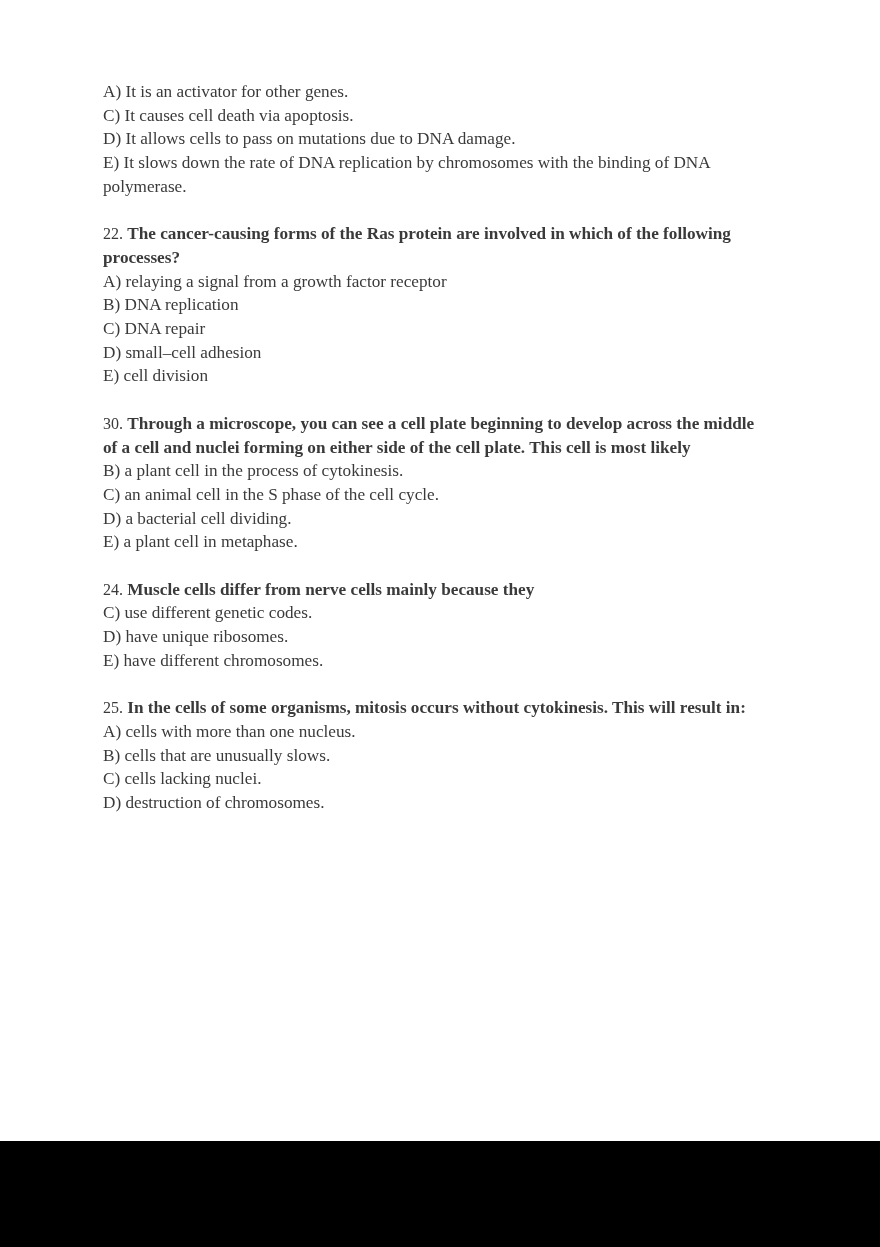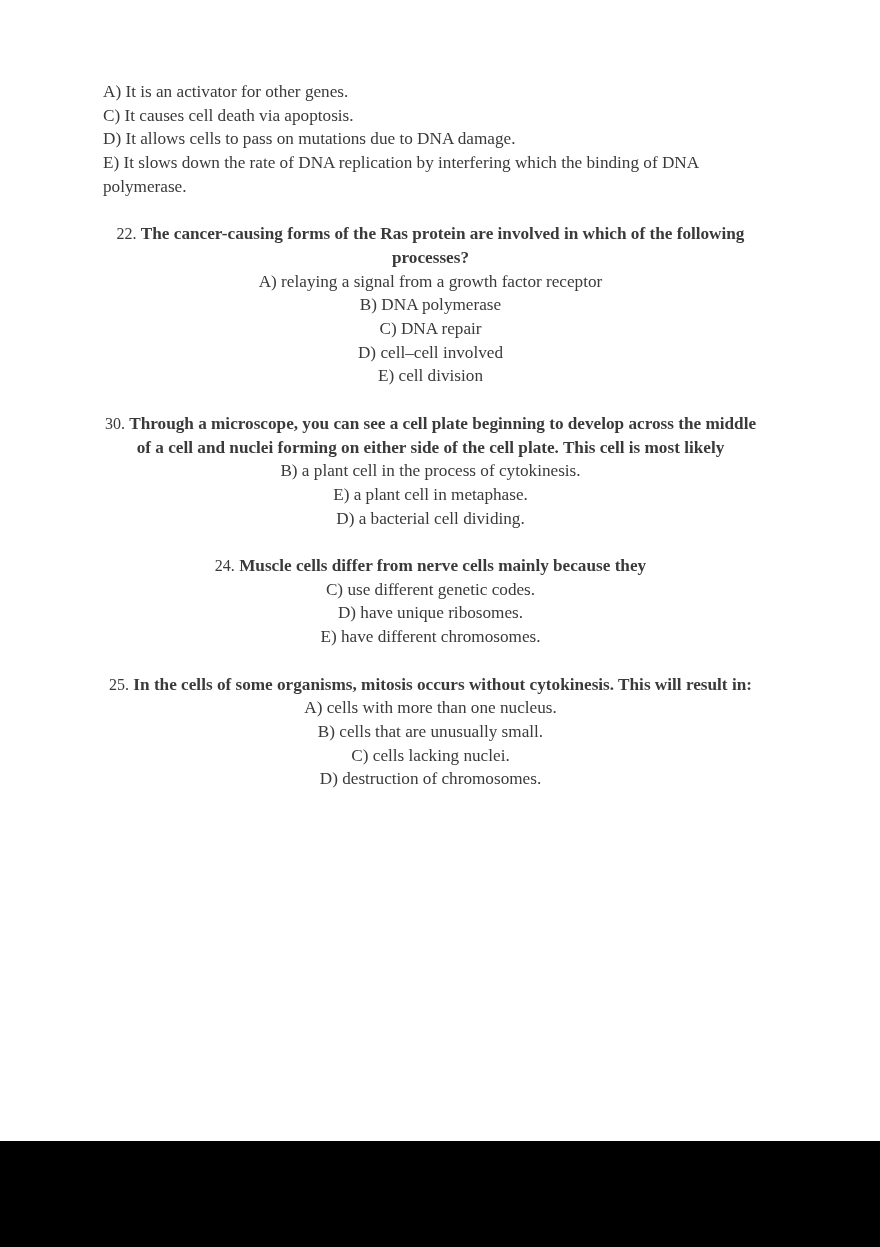--- a/index.html
+++ b/index.html
@@ -24,21 +24,20 @@
     font-size: 17.2px;
     line-height: 23.7px;
     letter-spacing: 0px;
   }
   .content p {
     margin: 0;
     padding: 0;
   }
   .question-block + .question-block {
     margin-top: 23.7px;
-    text-align: center;
   }
   .question-line .q-text {
     font-weight: bold;
   }
   .q-number {
     font-weight: normal;
     font-size: 16px;
   }
   .option-line.opt-bold {
     font-weight: bold;
@@ -54,44 +53,45 @@
 </style>
 </head>
 <body>
 
 <div class="page" style="background: rgb(255, 255, 255); color: rgb(58, 58, 58);">
   <div class="content" id="quiz-content">
       <div class="question-block">
         <p class="option-line">A) It is an activator for other genes.</p>
         <p class="option-line">C) It causes cell death via apoptosis.</p>
         <p class="option-line">D) It allows cells to pass on mutations due to DNA damage.</p>
-        <p class="option-line">E) It slows down the rate of DNA replication by interfering which the binding of DNA polymerase.</p>
+        <p class="option-line">E) It slows down the rate of DNA replication by chromosomes with the binding of DNA polymerase.</p>
       </div>
       <div class="question-block">
         <p class="question-line"><span class="q-number">22.</span> <span class="q-text">The cancer-causing forms of the Ras protein are involved in which of the following processes?</span></p>
         <p class="option-line">A) relaying a signal from a growth factor receptor</p>
-        <p class="option-line">B) DNA polymerase</p>
+        <p class="option-line">B) DNA replication</p>
         <p class="option-line">C) DNA repair</p>
-        <p class="option-line">D) cell–cell involved</p>
+        <p class="option-line">D) small–cell adhesion</p>
         <p class="option-line">E) cell division</p>
       </div>
       <div class="question-block">
         <p class="question-line"><span class="q-number">30.</span> <span class="q-text">Through a microscope, you can see a cell plate beginning to develop across the middle of a cell and nuclei forming on either side of the cell plate. This cell is most likely</span></p>
         <p class="option-line">B) a plant cell in the process of cytokinesis.</p>
+        <p class="option-line">C) an animal cell in the S phase of the cell cycle.</p>
+        <p class="option-line">D) a bacterial cell dividing.</p>
         <p class="option-line">E) a plant cell in metaphase.</p>
-        <p class="option-line">D) a bacterial cell dividing.</p>
       </div>
       <div class="question-block">
         <p class="question-line"><span class="q-number">24.</span> <span class="q-text">Muscle cells differ from nerve cells mainly because they</span></p>
         <p class="option-line">C) use different genetic codes.</p>
         <p class="option-line">D) have unique ribosomes.</p>
         <p class="option-line">E) have different chromosomes.</p>
       </div>
       <div class="question-block">
         <p class="question-line"><span class="q-number">25.</span> <span class="q-text">In the cells of some organisms, mitosis occurs without cytokinesis. This will result in:</span></p>
         <p class="option-line">A) cells with more than one nucleus.</p>
-        <p class="option-line">B) cells that are unusually small.</p>
+        <p class="option-line">B) cells that are unusually slows.</p>
         <p class="option-line">C) cells lacking nuclei.</p>
         <p class="option-line">D) destruction of chromosomes.</p>
       </div>
     </div>
   <div class="bottom-bar" style="background: rgb(0, 0, 0);"></div>
 </div>
 
 </body></html>

